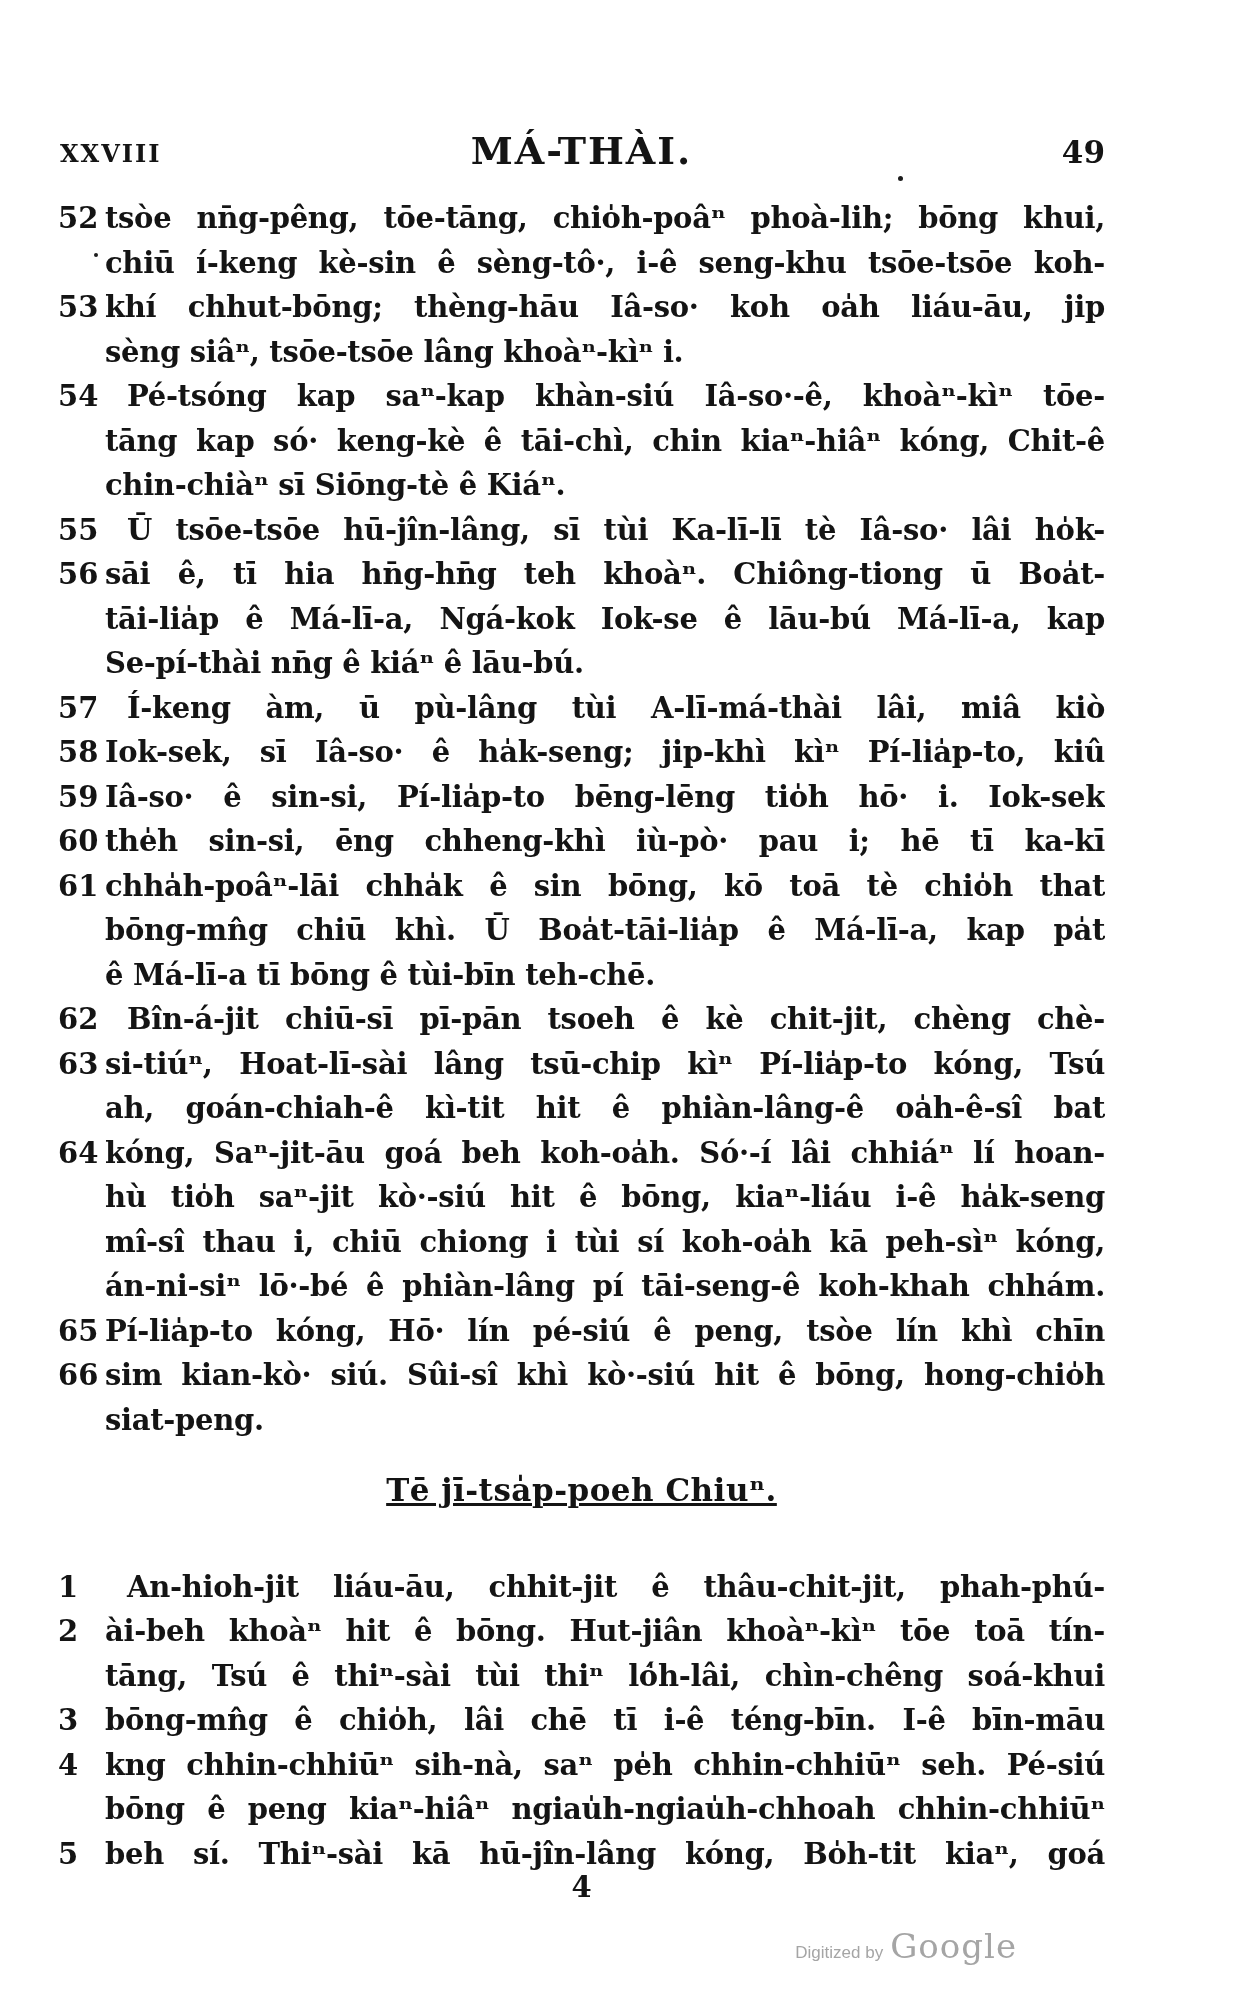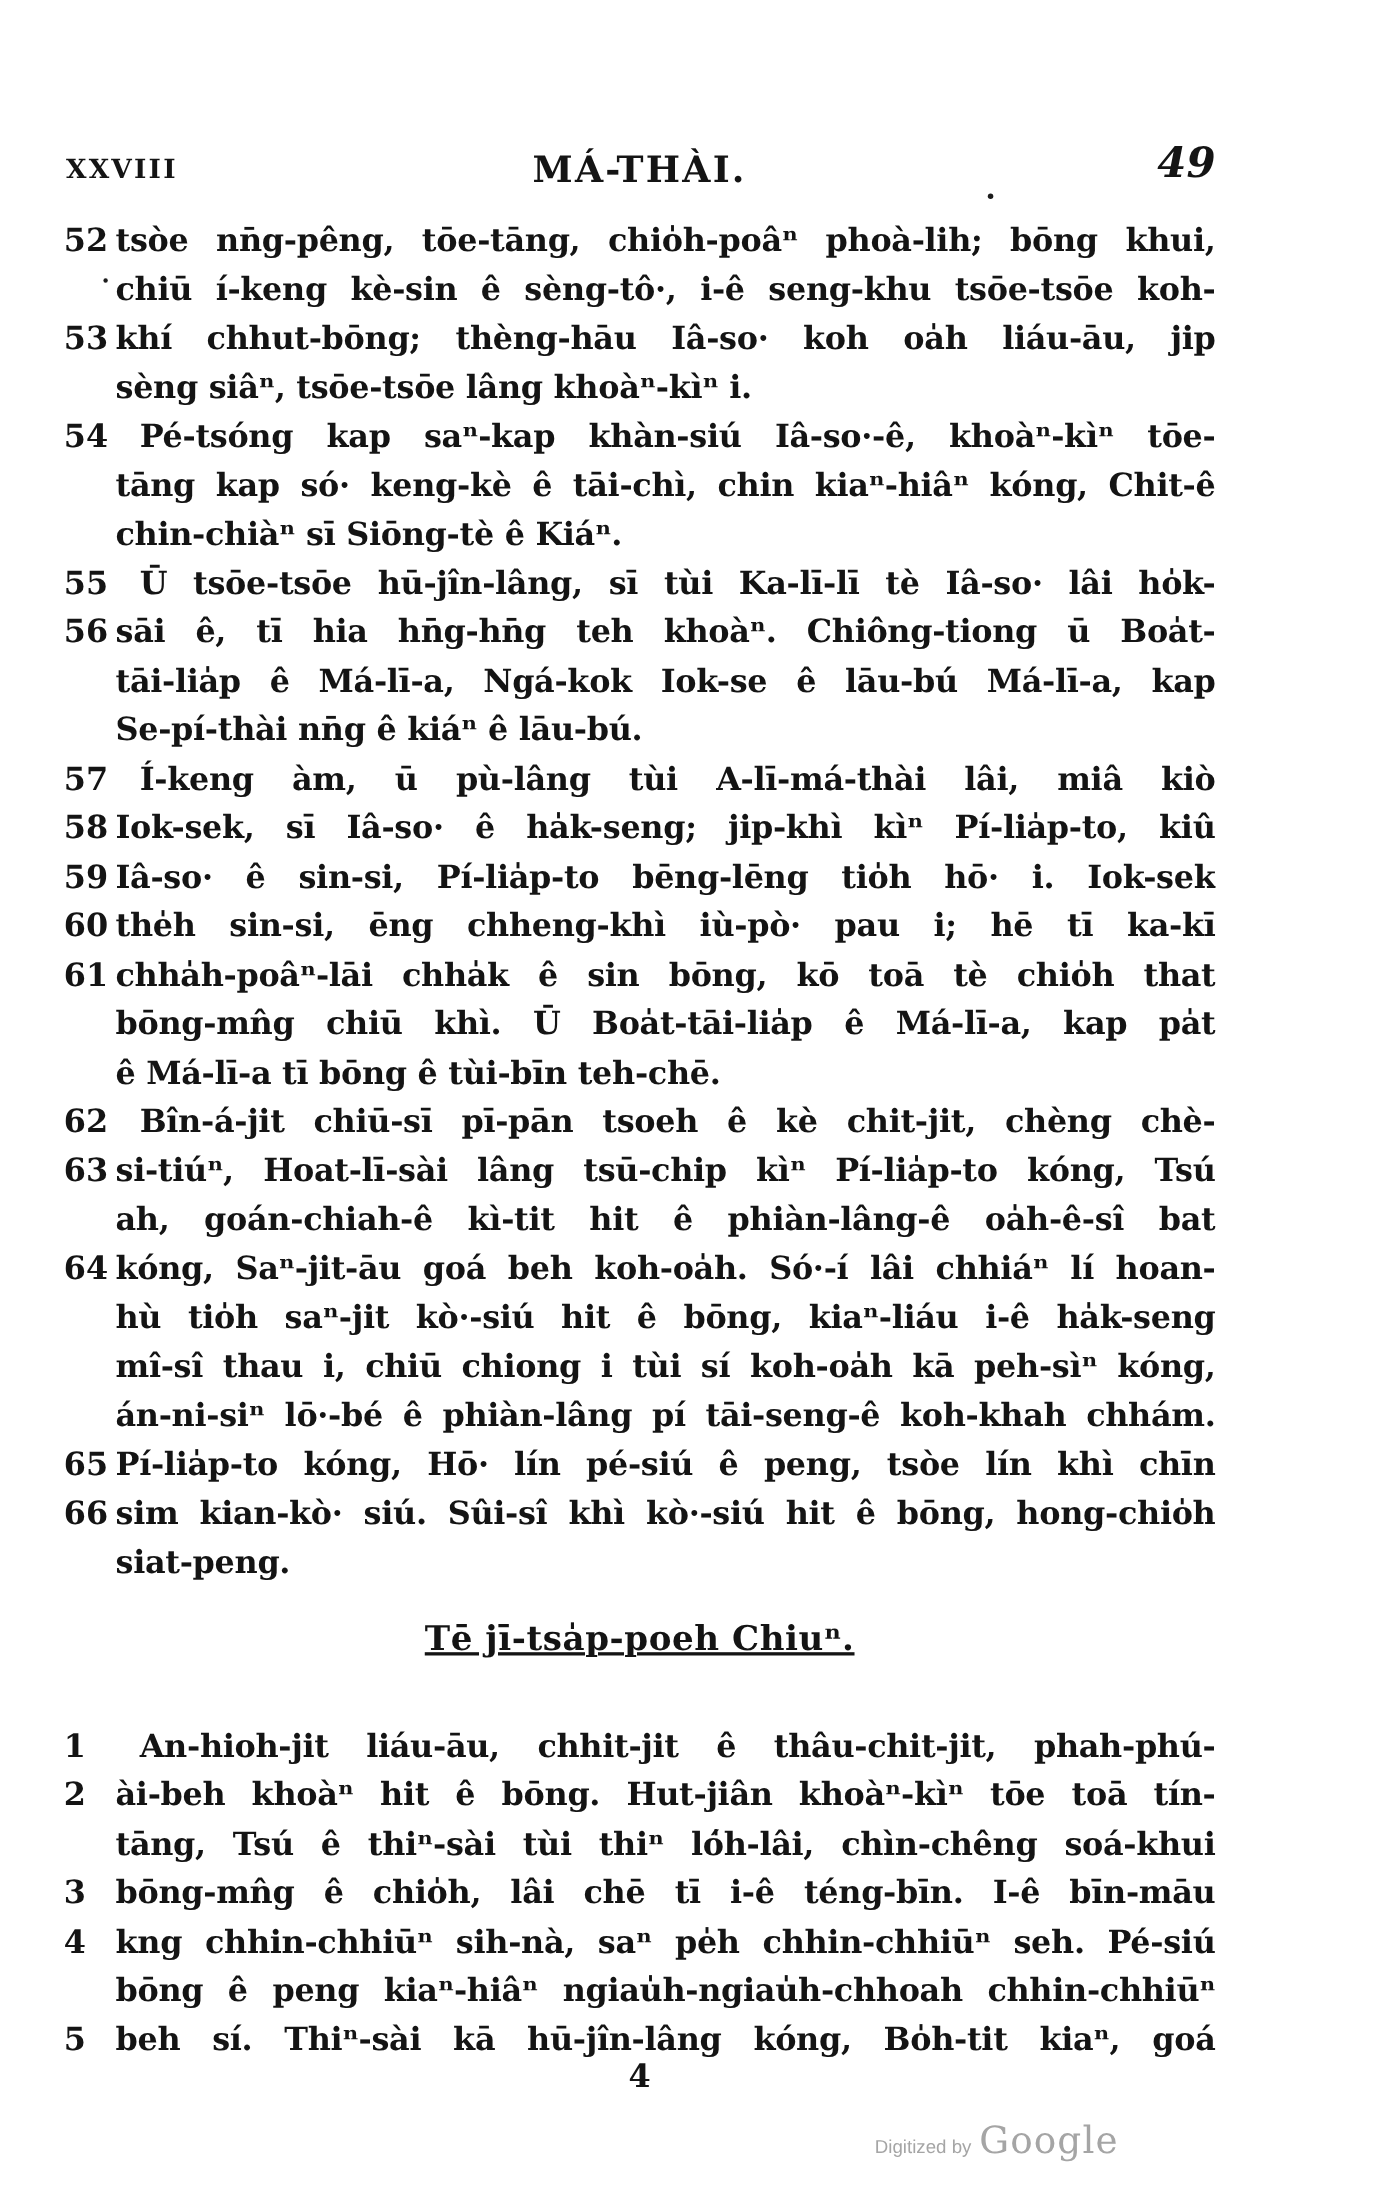--- a/index.html
+++ b/index.html
@@ -5,22 +5,22 @@
   html, body { margin:0; padding:0; background:#ffffff; }
   .page {
     position:relative; width:1222px; height:2008px;
     background:var(--paper,#ffffff); color:var(--ink,#141414);
     font-family:"DejaVu Serif","Liberation Serif",serif; font-weight:700;
     overflow:hidden;
     margin-top:12px;
   }
   .header { position:absolute; left:58px; top:116px; width:1047px; height:42px; }
   .folio   { position:absolute; left:2px;  bottom:2px; font-size:24px; letter-spacing:2px; }
-  .title   { position:absolute; left:50%; transform:translateX(-50%); bottom:-3px; font-size:33px; letter-spacing:2px; }
-  .pagenum { position:absolute; right:0;  bottom:0px; font-size:38px;font-style:italic; }
+  .title   { position:absolute; left:50%; transform:translateX(-50%); bottom:-3px; font-size:38px; letter-spacing:2px; }
+  .pagenum { position:absolute; right:0;  bottom:0px; font-size:31px; }
 
   .content { position:absolute; left:58px; top:184px; width:1047px; }
   .vline { display:flex; height:44.5px; line-height:44.5px; }
   .vnum  { flex:0 0 47px; font-size:29px; }
   .vtxt  { flex:1 1 auto; display:block; font-size:29px; letter-spacing:-0.3px; height:44.5px; overflow:hidden; }
   .vtxt.just { text-align:justify; text-align-last:justify; }
   .vtxt.ind  { padding-left:22px; }
 
   .chapter { margin-top:26px; height:44.5px; line-height:44.5px; text-align:center; font-size:31px; letter-spacing:0.5px;text-decoration:underline; }
   .block2  { margin-top:52px; }

